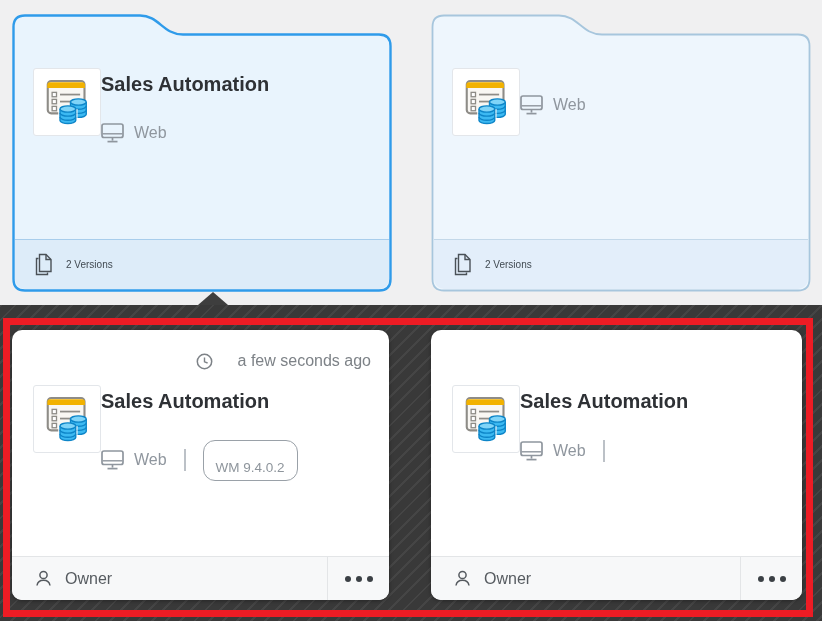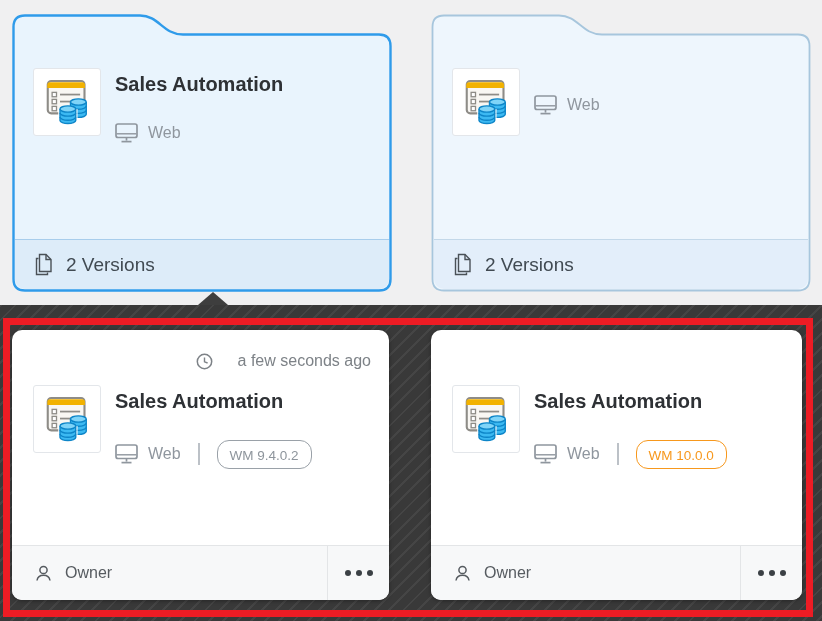--- a/index.html
+++ b/index.html
@@ -10,51 +10,51 @@
   
   .folder { position:absolute; width:380px; height:278px; top:14px; }
   .folder-shape { position:absolute; left:0; top:0; width:100%; height:100%; }
   .folder.selected .folder-shape path { fill:#e9f4fd; stroke:#2f9bea; stroke-width:2.4; }
   .folder.unselected .folder-shape path { fill:#eef6fd; stroke:#a7c6dd; stroke-width:1.8; }
 
   .folder-footer { position:absolute; left:3px; right:3px; bottom:3px; height:50px;
     border-radius:0 0 10px 10px; display:flex; align-items:center; gap:13px; padding-left:19px; }
   .folder.selected .folder-footer { background:#ddecf9; border-top:1px solid #a8cdec; }
   .folder.unselected .folder-footer { background:#e3eefa; border-top:1px solid #c3d8e9; }
-  .versions-label { font-size:19px; color:#414a52; }
-
-  .app-row { position:absolute; left:21px; top:54px; display:flex; gap:14px; }
+  .versions-label { font-size:10px; color:#414a52; }
+
+  .app-row { position:absolute; left:21px; top:54px; display:flex; }
   .app-icon-box { width:68px; height:68px; background:#fff; border:1px solid #e3e6ea;
     border-radius:3px; display:flex; align-items:center; justify-content:center; flex:0 0 auto; }
   .app-title { font-size:20px; font-weight:bold; color:#2e3135; margin-top:5px; white-space:nowrap; }
   .platform-row { display:flex; align-items:center; gap:10px; margin-top:27px;
     color:#8f969e; font-size:16px; }
   .vsep { width:2px; height:22px; background:#bcc1c7; margin:0 7px; }
 
-  .badge { font-size:13.5px; line-height:1; padding:8px 12px 5px; border-radius:12px;
+  .badge { font-size:13.5px; line-height:1; padding:20px 12px 5px; border-radius:12px;
     border:1.5px solid; white-space:nowrap; }
   .badge.gray   { color:#8e959c; border-color:#9aa1a8; }
   .badge.orange { color:#f7981d; border-color:#f7981d; }
 
   
   .panel { position:absolute; left:0; top:305px; width:822px; height:316px;
     background:repeating-linear-gradient(135deg, #454545 0px, #454545 2px, #393939 2px, #393939 10px); }
   .pointer-up { position:absolute; left:198px; top:-13px; width:0; height:0;
     border-left:15px solid transparent; border-right:15px solid transparent;
     border-bottom:13px solid #3e3e3e; }
   .highlight-rect { position:absolute; left:3px; top:13px; right:9px; bottom:4px;
     border:7px solid #ed1c24; pointer-events:none; }
 
   
   .vcard { position:absolute; top:25px; height:270px; background:#fff; border-radius:10px;
     box-shadow:0 1px 4px rgba(0,0,0,0.35); }
   .vcard .app-row { top:55px; }
   .timestamp-row { position:absolute; top:22px; right:18px; display:flex; align-items:center;
     gap:25px; color:#7d8287; font-size:16px; }
-  .vcard-footer { position:absolute; left:0; right:0; bottom:0; height:55px; background:#f7f8f9;
+  .vcard-footer { position:absolute; left:0; right:0; bottom:0; height:44px; background:#f7f8f9;
     border-top:1px solid #e3e5e7; border-radius:0 0 10px 10px; display:flex; align-items:stretch; }
   .owner { flex:1; display:flex; align-items:center; gap:12px; padding-left:22px;
     color:#565b60; font-size:16px; }
   .menu-btn { width:62px; border:none; background:transparent; border-left:1px solid #e3e5e7;
     display:flex; align-items:center; justify-content:center; gap:5px; cursor:pointer;
     border-radius:0 0 10px 0; }
   .dot { width:6px; height:6px; border-radius:50%; background:#3b4045; }
 
   .icon { display:inline-flex; align-items:center; justify-content:center; }
 </style>
@@ -305,21 +305,20 @@
     <g stroke="#8f969e" fill="none">
       <rect x="1" y="1" width="21" height="13.5" rx="2" stroke-width="1.7"></rect>
       <line x1="1.6" y1="10.8" x2="21.4" y2="10.8" stroke-width="1.4"></line>
       <line x1="11.5" y1="14.8" x2="11.5" y2="17.6" stroke-width="1.7"></line>
       <line x1="6.5" y1="18.6" x2="16.5" y2="18.6" stroke-width="1.7"></line>
     </g>
   </svg>
 </span>
             <span>Web</span>
             <span class="vsep"></span>
-            <span class="badge orange">WM 10.0.0</span>
           </div>
         </div>
       </div>
       <div class="vcard-footer">
         <div class="owner">
           <span class="icon">
   <svg width="19" height="19" viewBox="0 0 19 19">
     <g stroke="#565b60" fill="none" stroke-width="1.5">
       <circle cx="9.5" cy="6" r="3.6"></circle>
       <path d="M3 16.5 c0.6-3.8 3.2-5.3 6.5-5.3 s5.9 1.5 6.5 5.3"></path>

